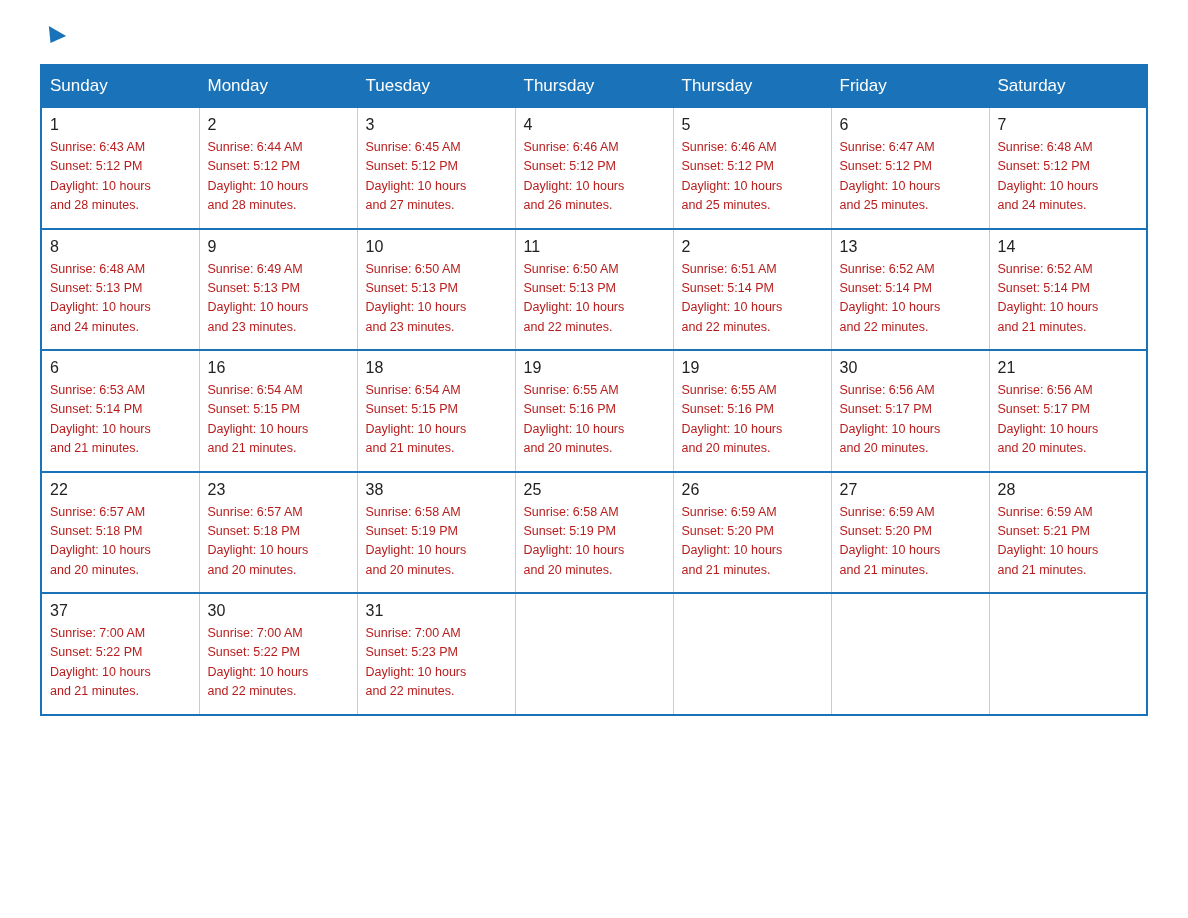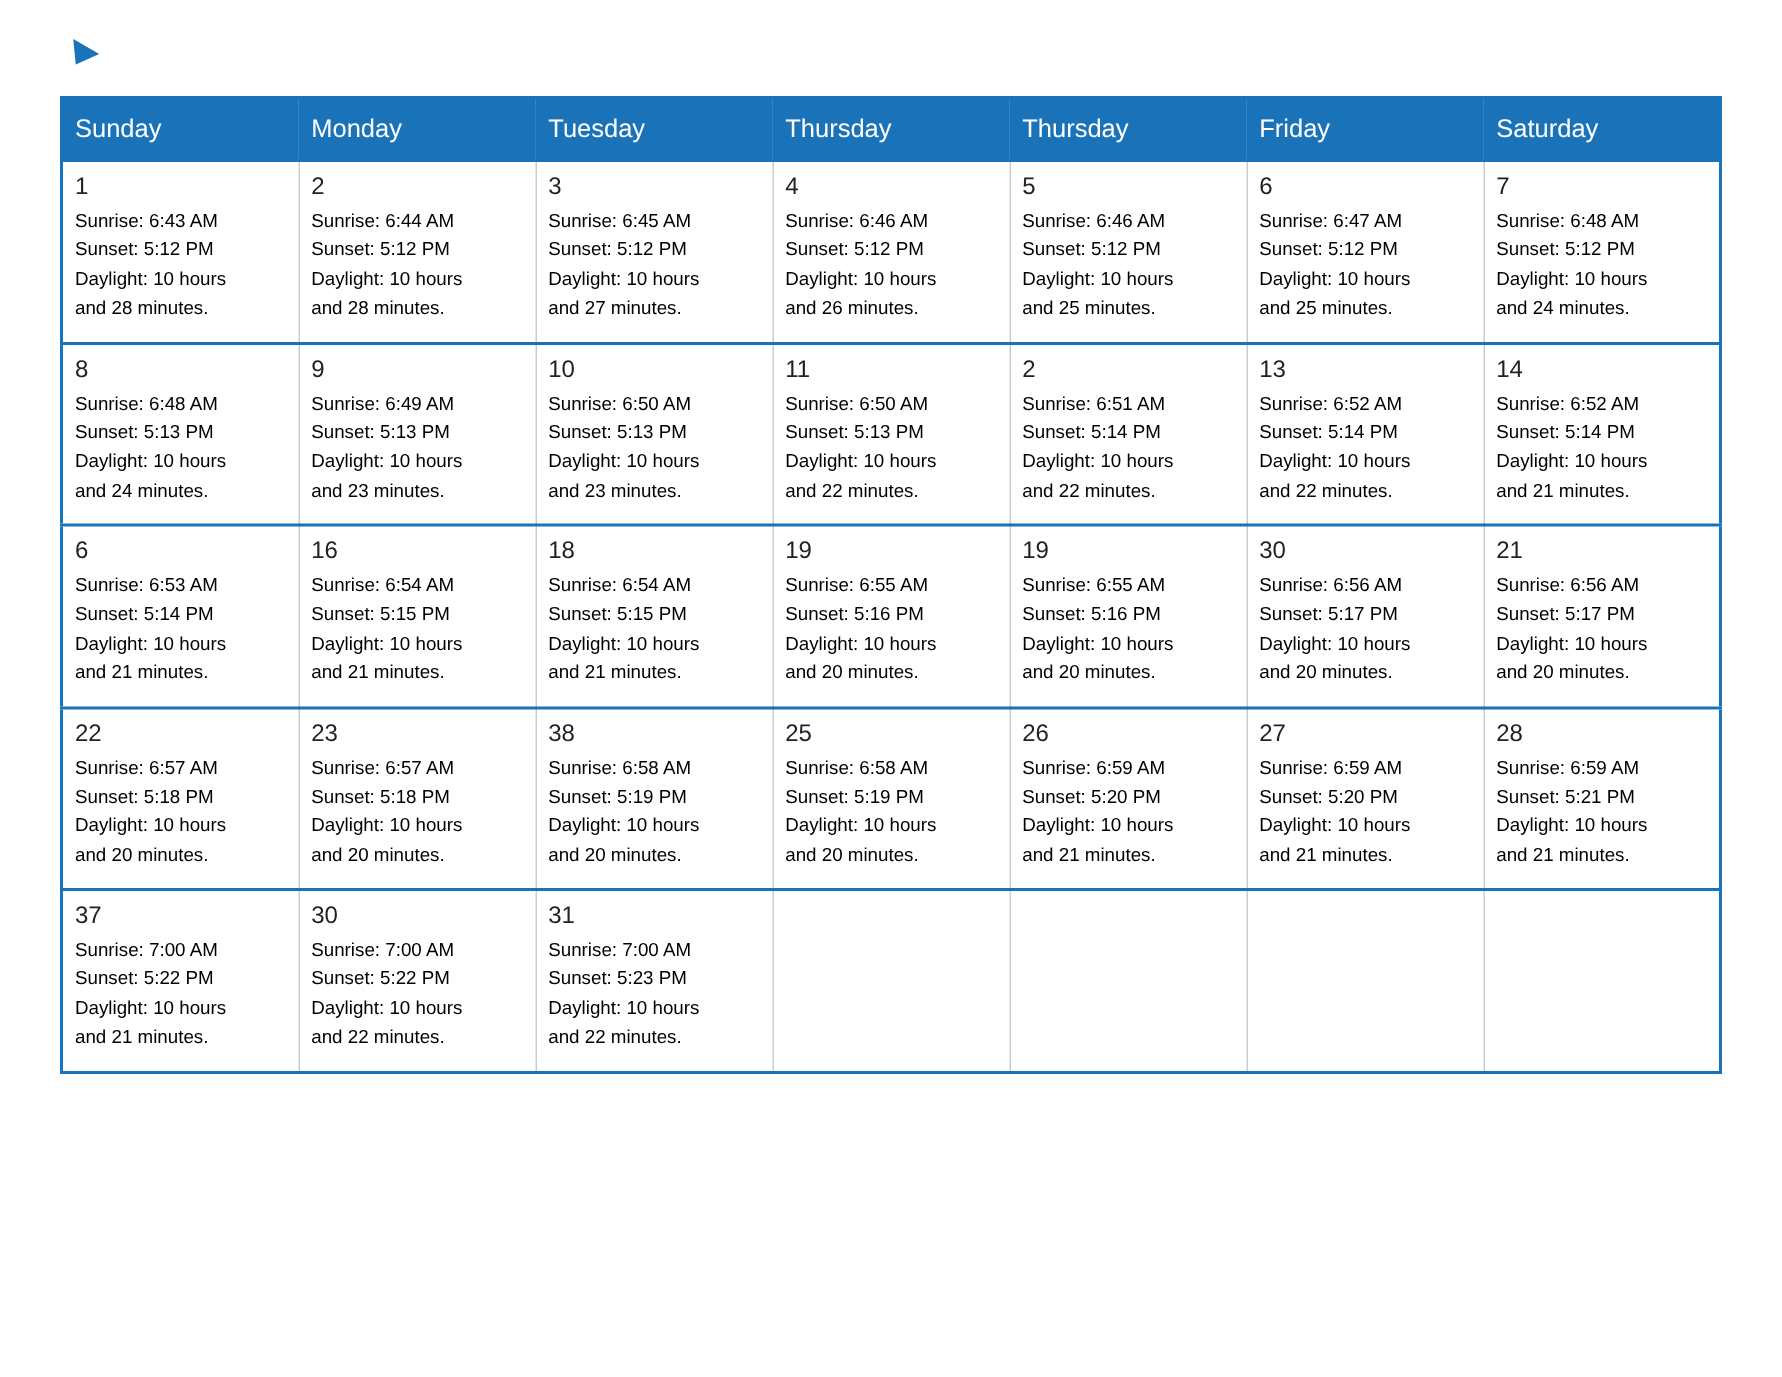--- a/index.html
+++ b/index.html
@@ -82,21 +82,21 @@
     }
     .day-num {
       font-size: 16px;
       font-weight: normal;
       display: block;
       margin-bottom: 4px;
     }
     .day-info {
       font-size: 12.5px;
       line-height: 1.55;
-      color: #000000;
+      color: #b91c1c;
     }
     .empty-cell {
       background: #fff;
     }
   </style>
 </head>
 <body>
 
 <div class="header">
   <div class="logo">

